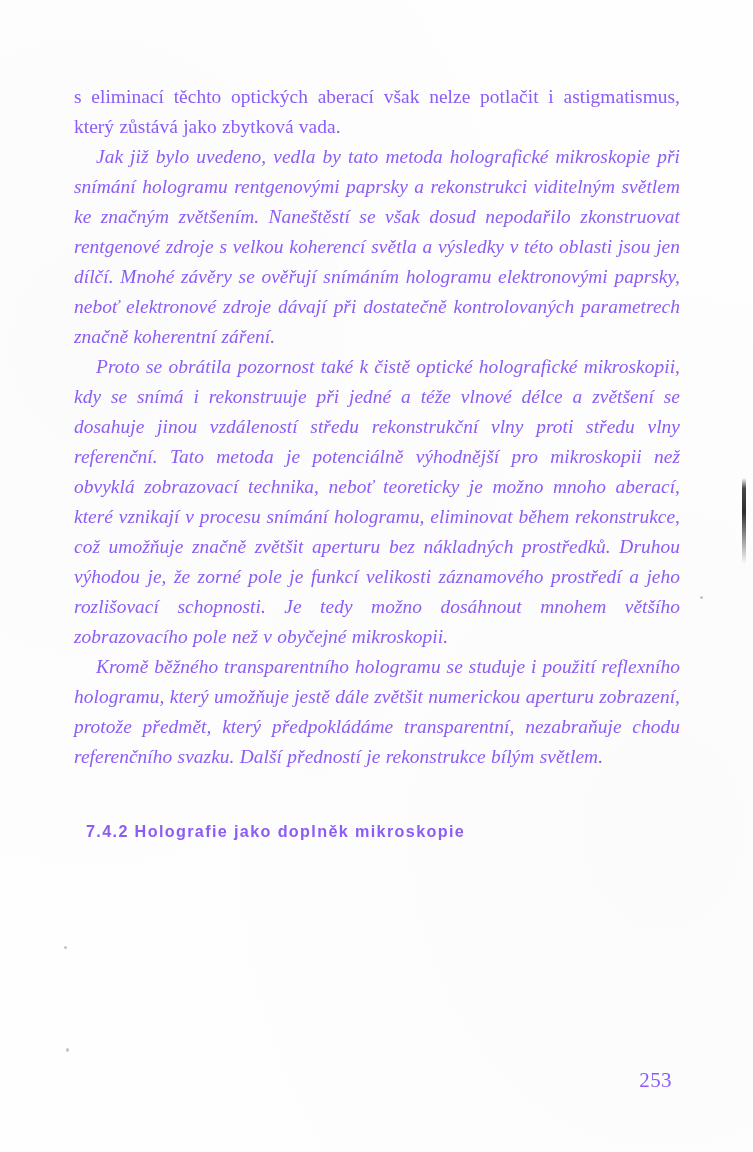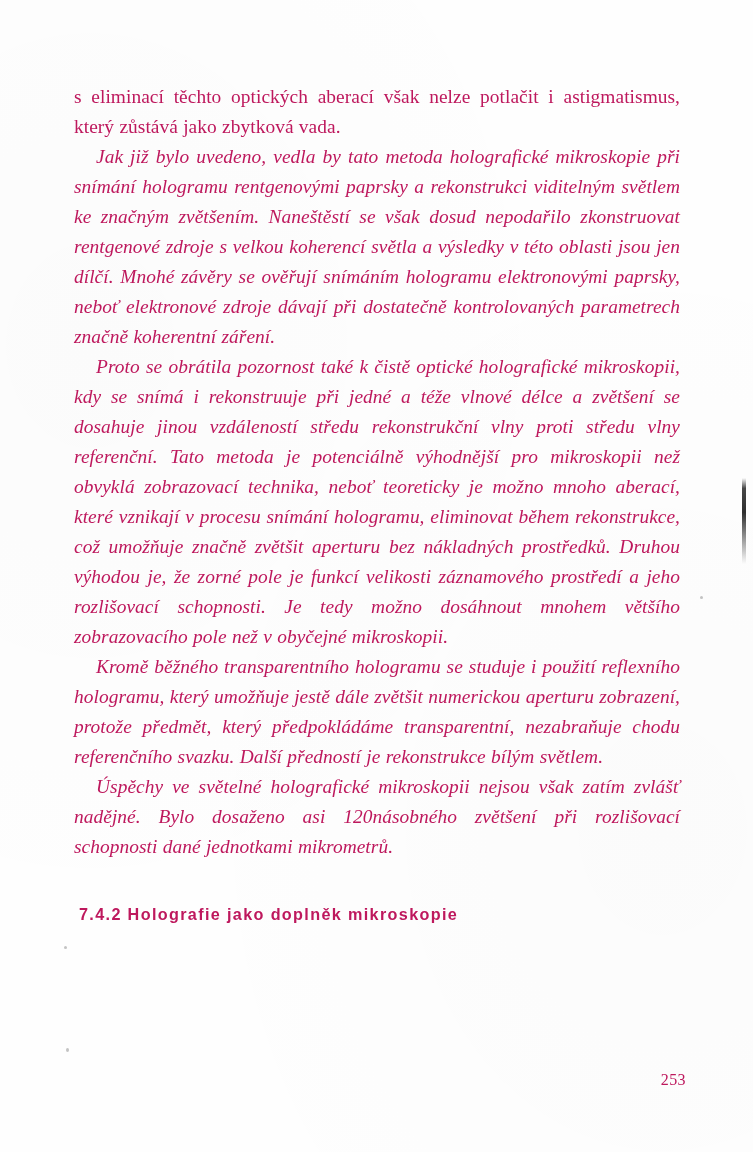--- a/index.html
+++ b/index.html
@@ -9,21 +9,21 @@
     background: #ffffff;
   }
 
   .page {
     position: relative;
     width: 753px;
     height: 1152px;
     background: #fefefe;
     overflow: hidden;
     font-family: "Liberation Serif", "DejaVu Serif", serif;
-    color: #be185d;
+    color: #8b5cf6;
   }
 
   
   .paper-grain {
     position: absolute;
     inset: 0;
     background:
       radial-gradient(ellipse at 12% 30%, rgba(0,0,0,0.012) 0%, rgba(0,0,0,0) 55%),
       radial-gradient(ellipse at 88% 72%, rgba(0,0,0,0.012) 0%, rgba(0,0,0,0) 55%);
     pointer-events: none;
@@ -70,39 +70,39 @@
     letter-spacing: 0.05px;
     word-spacing: 0.4px;
   }
 
   p.indented {
     text-indent: 22px;
     font-style: italic;
   }
 
   h2.section-heading {
-    margin: 5px;
+    margin: 12px;
     font-family: "Liberation Sans", "DejaVu Sans", sans-serif;
     font-size: 16.2px;
     font-weight: bold;
     letter-spacing: 1.35px;
     line-height: 30px;
     text-align: left;
   }
 
   .gap-before-heading { height: 32px; }
   .gap-after-heading  { height: 26px; }
 
   .page-number {
     position: absolute;
-    left: 80px;
+    left: 66px;
     top: 1066px;
     width: 606px;
     text-align: right;
-    font-size: 16px;
+    font-size: 21px;
     line-height: 28px;
     letter-spacing: 0.4px;
   }
 </style>
 </head>
 <body>
 
 <div class="page">
 
   <div class="paper-grain"></div>
@@ -114,21 +114,20 @@
   <div class="text-column">
 
     <p class="body-par">s eliminací těchto optických aberací však nelze potlačit i astigmatismus, který zůstává jako zbytková vada.</p>
 
     <p class="body-par indented">Jak již bylo uvedeno, vedla by tato metoda holografické mikroskopie při snímání hologramu rentgenovými paprsky a rekonstrukci viditelným světlem ke značným zvětšením. Naneštěstí se však dosud nepodařilo zkonstruovat rentgenové zdroje s velkou koherencí světla a výsledky v této oblasti jsou jen dílčí. Mnohé závěry se ověřují snímáním hologramu elektronovými paprsky, neboť elektronové zdroje dávají při dostatečně kontrolovaných parametrech značně koherentní záření.</p>
 
     <p class="body-par indented">Proto se obrátila pozornost také k čistě optické holografické mikroskopii, kdy se snímá i rekonstruuje při jedné a téže vlnové délce a zvětšení se dosahuje jinou vzdáleností středu rekonstrukční vlny proti středu vlny referenční. Tato metoda je potenciálně výhodnější pro mikroskopii než obvyklá zobrazovací technika, neboť teoreticky je možno mnoho aberací, které vznikají v procesu snímání hologramu, eliminovat během rekonstrukce, což umožňuje značně zvětšit aperturu bez nákladných prostředků. Druhou výhodou je, že zorné pole je funkcí velikosti záznamového prostředí a jeho rozlišovací schopnosti. Je tedy možno dosáhnout mnohem většího zobrazovacího pole než v obyčejné mikroskopii.</p>
 
     <p class="body-par indented">Kromě běžného transparentního hologramu se studuje i použití reflexního hologramu, který umožňuje jestě dále zvětšit numerickou aperturu zobrazení, protože předmět, který předpokládáme transparentní, nezabraňuje chodu referenčního svazku. Další předností je rekonstrukce bílým světlem.</p>
 
-    <p class="body-par indented">Úspěchy ve světelné holografické mikroskopii nejsou však zatím zvlášť nadějné. Bylo dosaženo asi 120násobného zvětšení při rozlišovací schopnosti dané jednotkami mikrometrů.</p>
 
     <div class="gap-before-heading"></div>
 
     <h2 class="section-heading">7.4.2 Holografie jako doplněk mikroskopie</h2>
 
     <div class="gap-after-heading"></div>
 
 
   </div>
 

